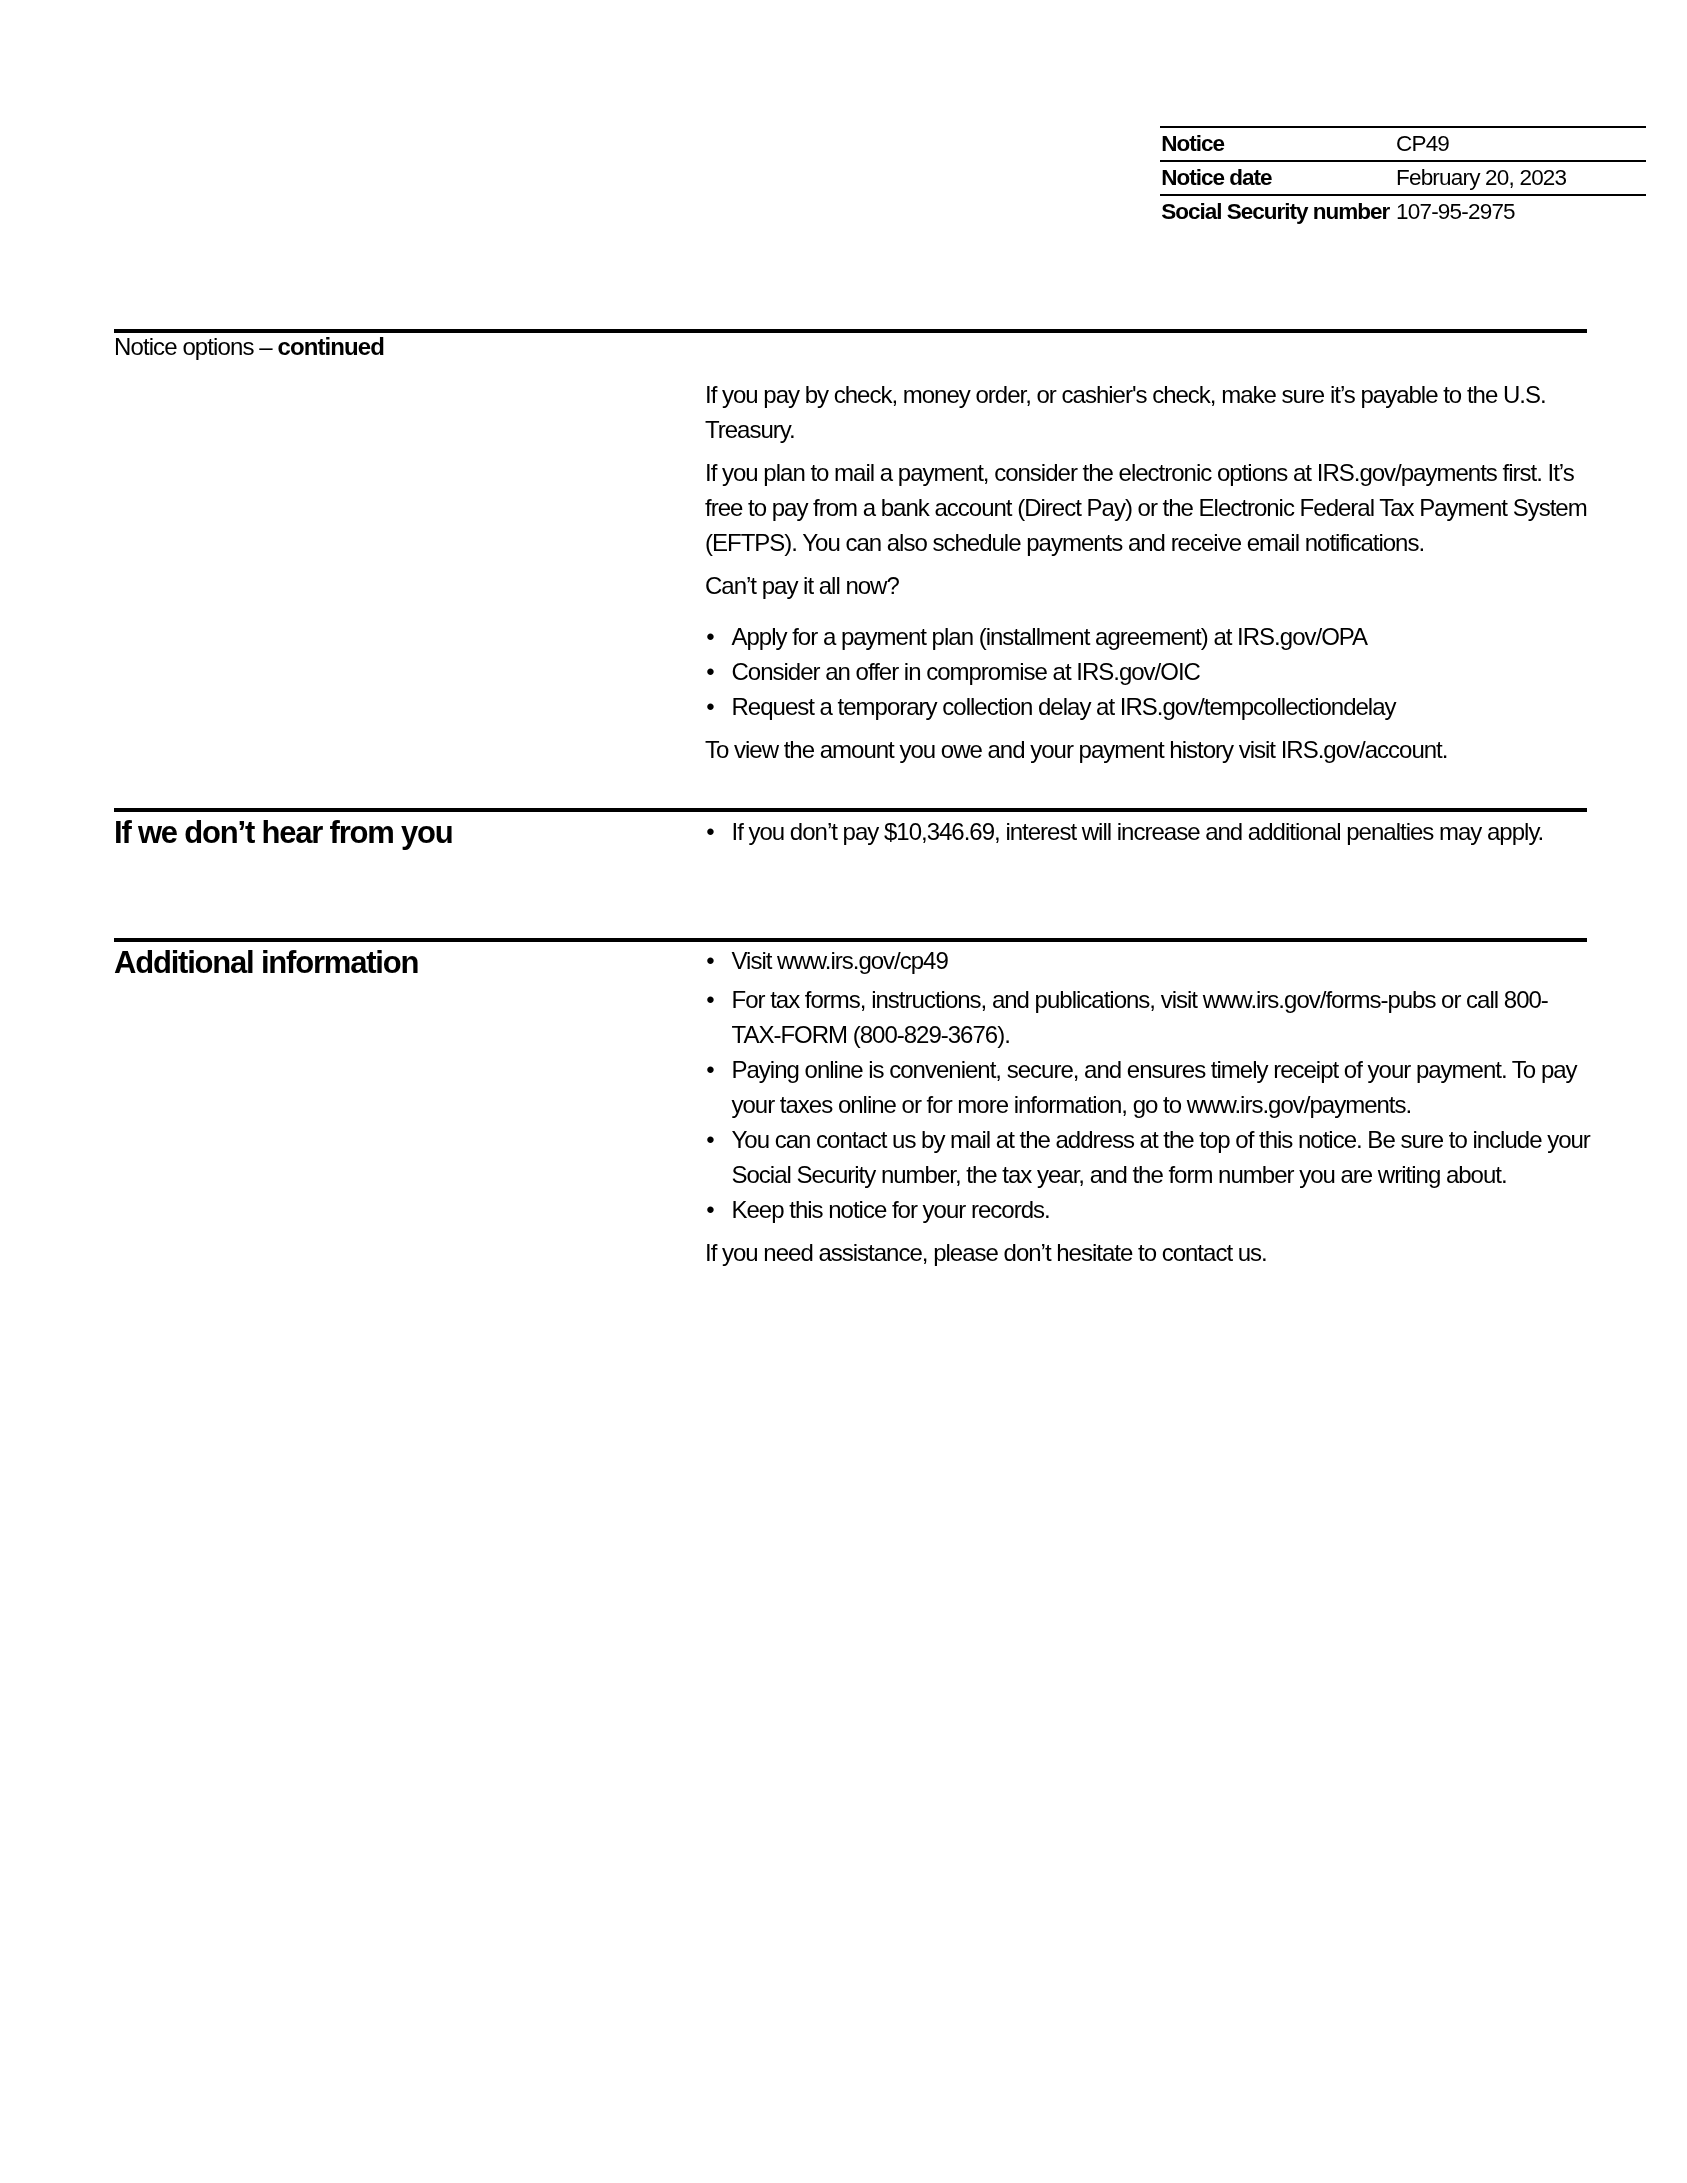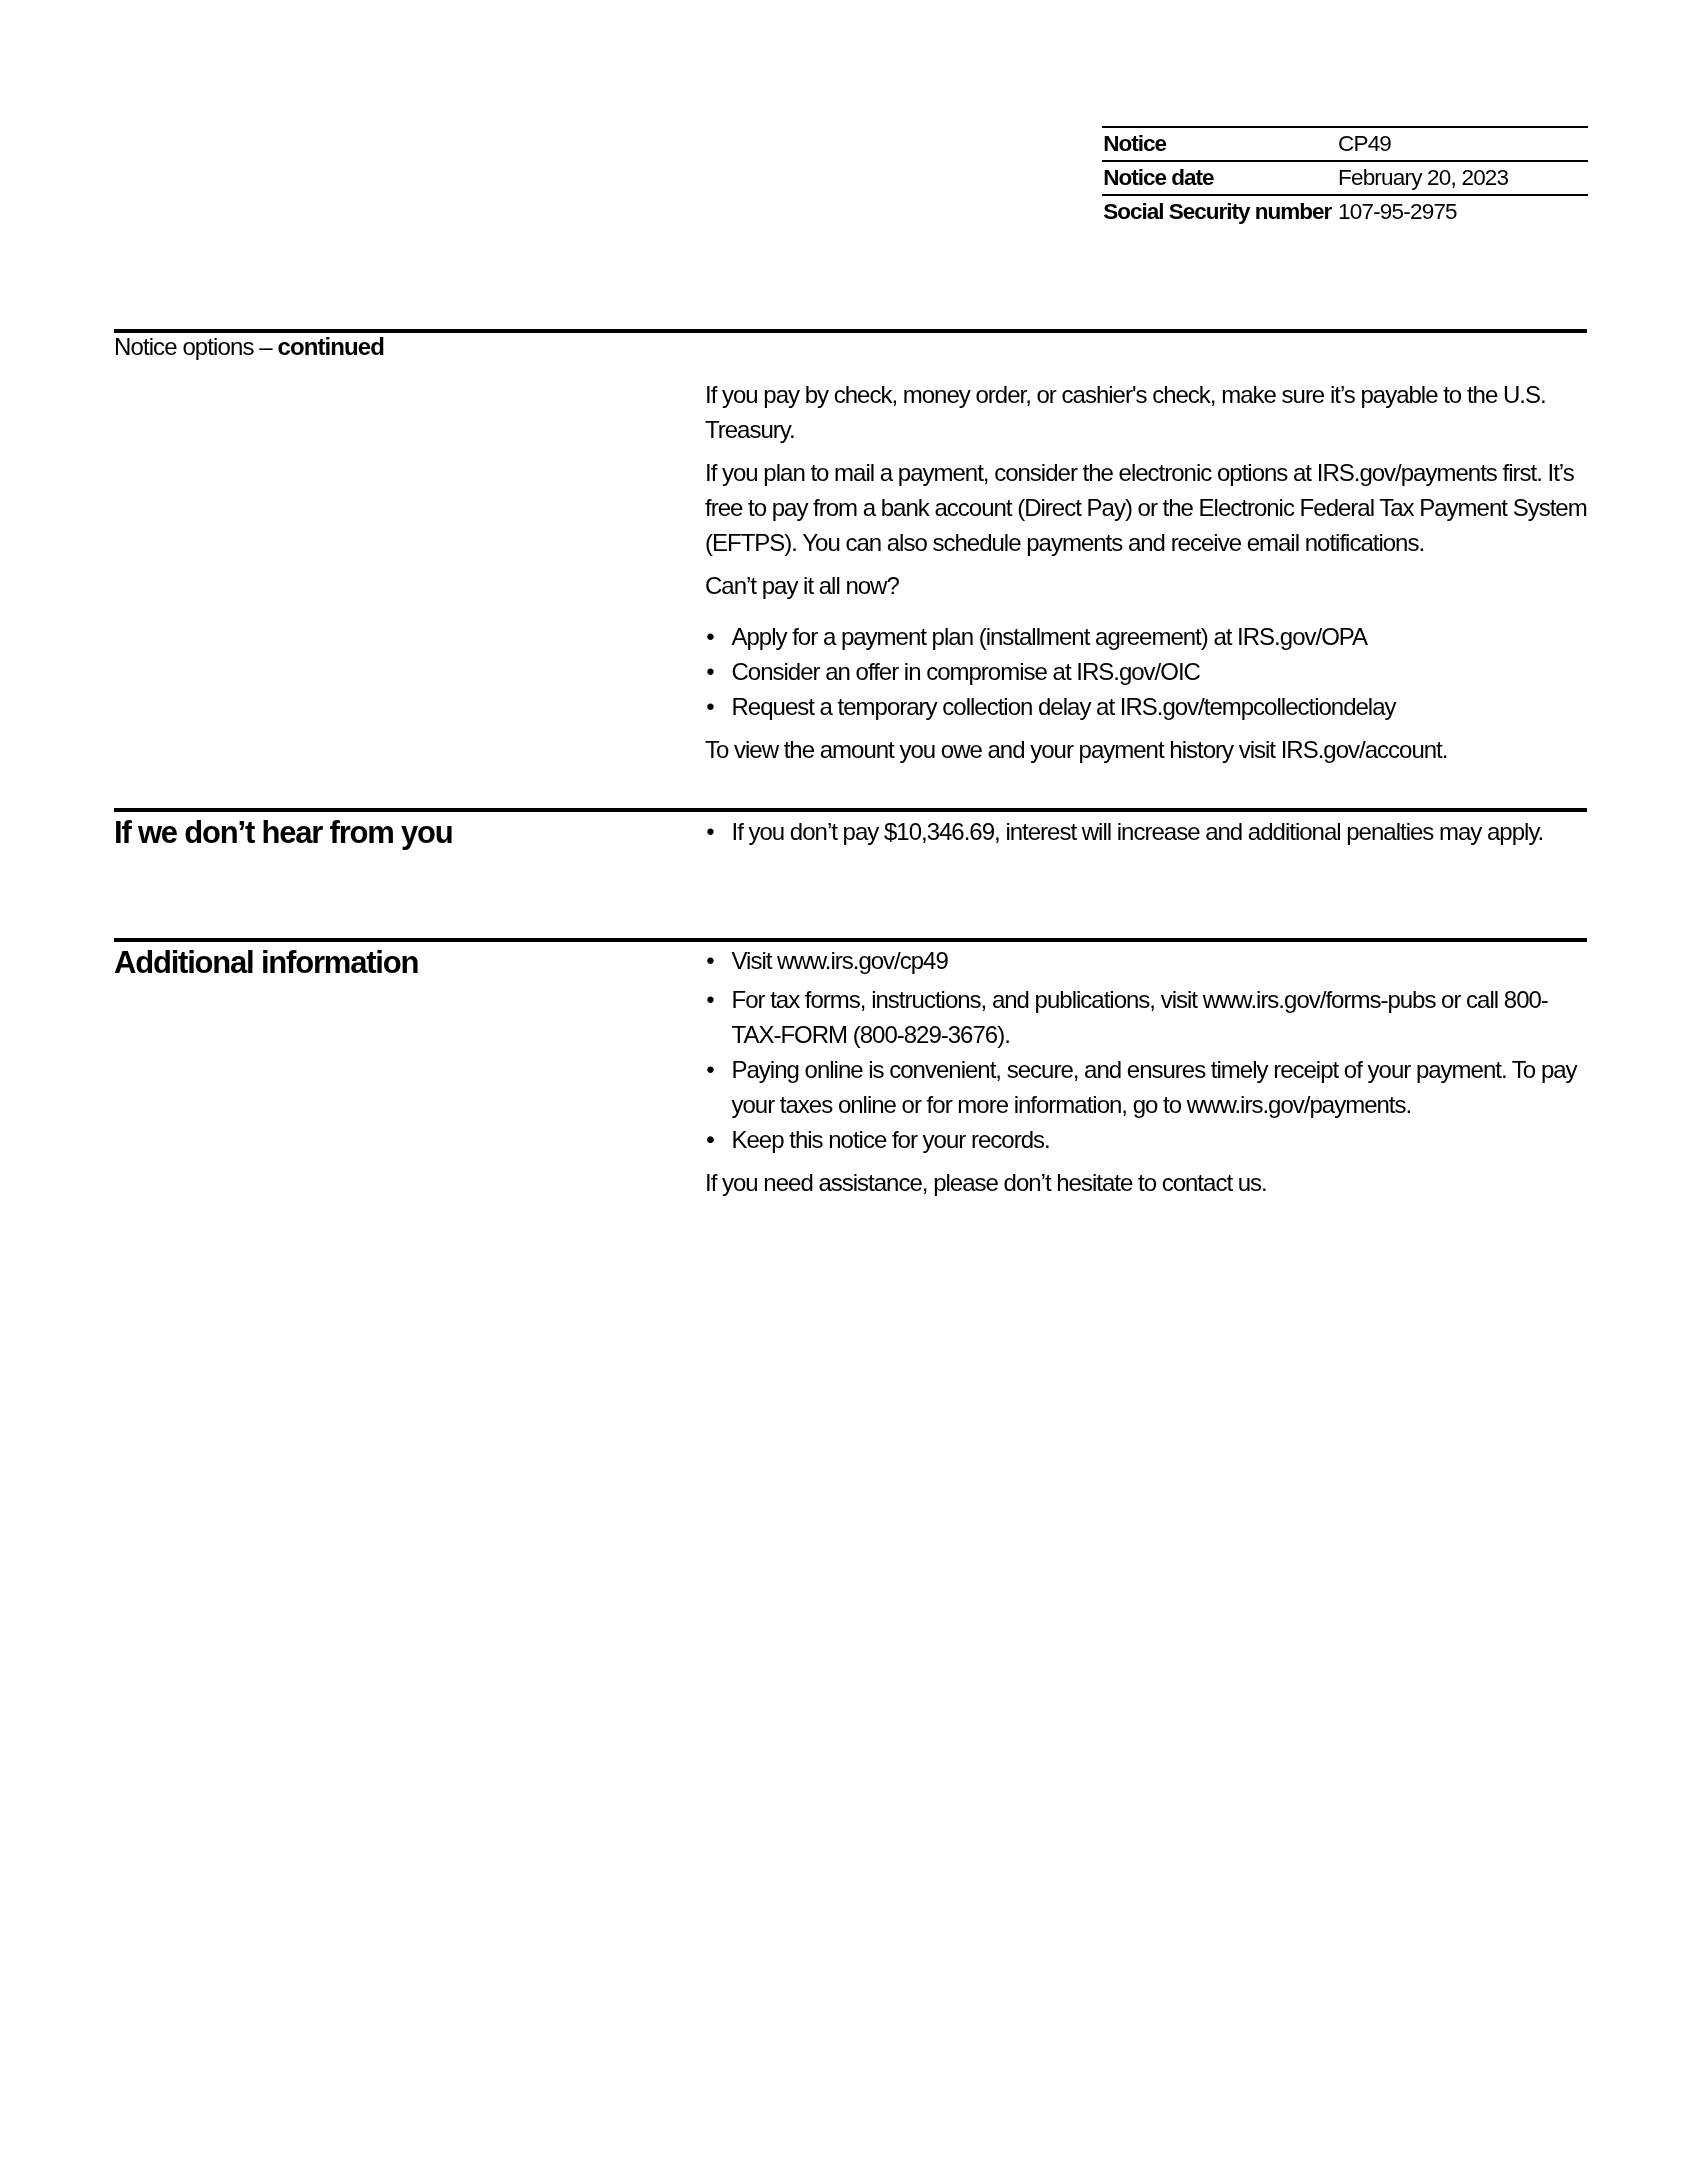--- a/index.html
+++ b/index.html
@@ -1,20 +1,20 @@
 <!DOCTYPE html>
 <html style="font-size:10.6px"><head>
 <meta charset="utf-8">
 <style>
   html, body { margin:0; padding:0; background:#ffffff; }
   body { width:1687px; height:2183px; position:relative; overflow:hidden;
          font-family:"Liberation Sans", sans-serif; color:#000; }
 
   
-  .info-table { position:absolute; left:1102px; top:126px; width:486px; }
+  .info-table { position:absolute; left:1160px; top:126px; width:486px; }
   .info-row { position:relative; height:32px; border-top:2px solid #000; }
   .info-row .lbl { position:absolute; left:1.3px; top:3.3px; font-size:22.5px; font-weight:bold;
                    letter-spacing:-1px; white-space:nowrap; }
   .info-row .val { position:absolute; left:236px; top:3.3px; font-size:22.5px; letter-spacing:-0.8px;
                    white-space:nowrap; }
 
   .rule { position:absolute; left:114px; width:1473px; height:4px; background:#000; }
 
   .section-label { position:absolute; left:114px; font-size:24px; letter-spacing:-0.9px; white-space:nowrap; }
   .section-heading { position:absolute; left:114px; font-size:31px; font-weight:bold; letter-spacing:-1.2px; white-space:nowrap; }
@@ -69,18 +69,18 @@
   </ul>
 </div>
 
 <div class="rule" style="top:938px;"></div>
 <div class="section-heading" style="top:945px;">Additional information</div>
 <div class="col" style="top:939px; padding-top:4px;">
   <ul>
     <li style="margin-bottom:4px;"><span class="bullet">•</span><span>Visit www.irs.gov/cp49</span></li>
     <li><span class="bullet">•</span><span>For tax forms, instructions, and publications, visit www.irs.gov/forms-pubs or call 800-TAX-FORM (800-829-3676).</span></li>
     <li><span class="bullet">•</span><span>Paying online is convenient, secure, and ensures timely receipt of your payment. To pay your taxes online or for more information, go to www.irs.gov/payments.</span></li>
-    <li><span class="bullet">•</span></li>
+    <li><span class="bullet">•</span><span>You can contact us by mail at the address at the top of this notice. Be sure to include your Social Security number, the tax year, and the form number you are writing about.</span></li>
     <li><span class="bullet">•</span><span>Keep this notice for your records.</span></li>
   </ul>
   <p>If you need assistance, please don’t hesitate to contact us.</p>
 </div>
 
 
 </body></html>

